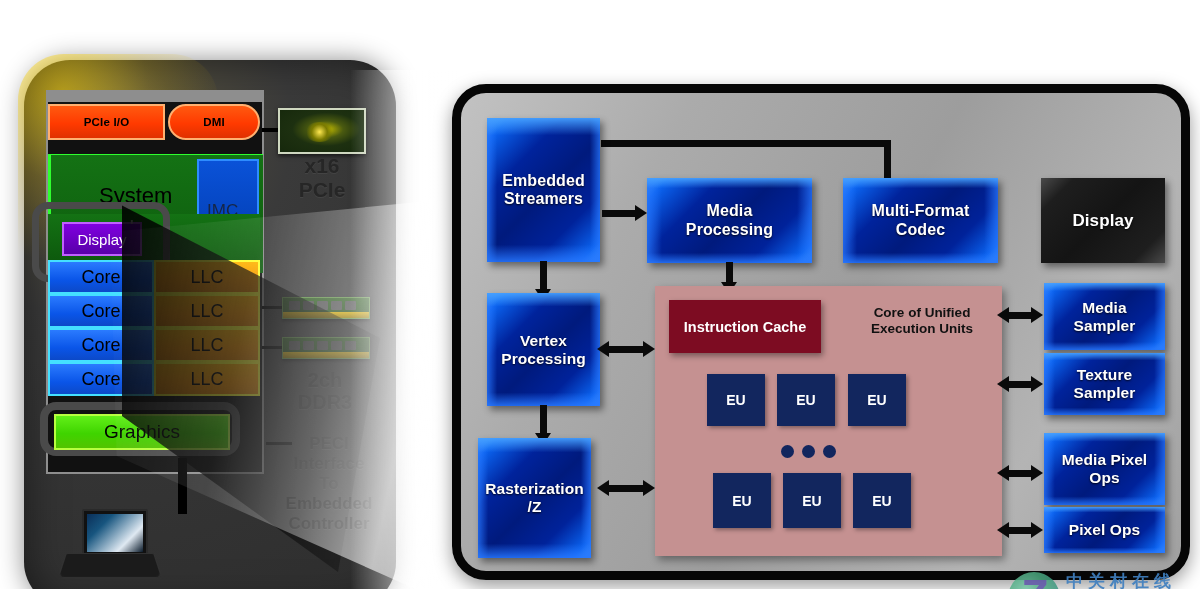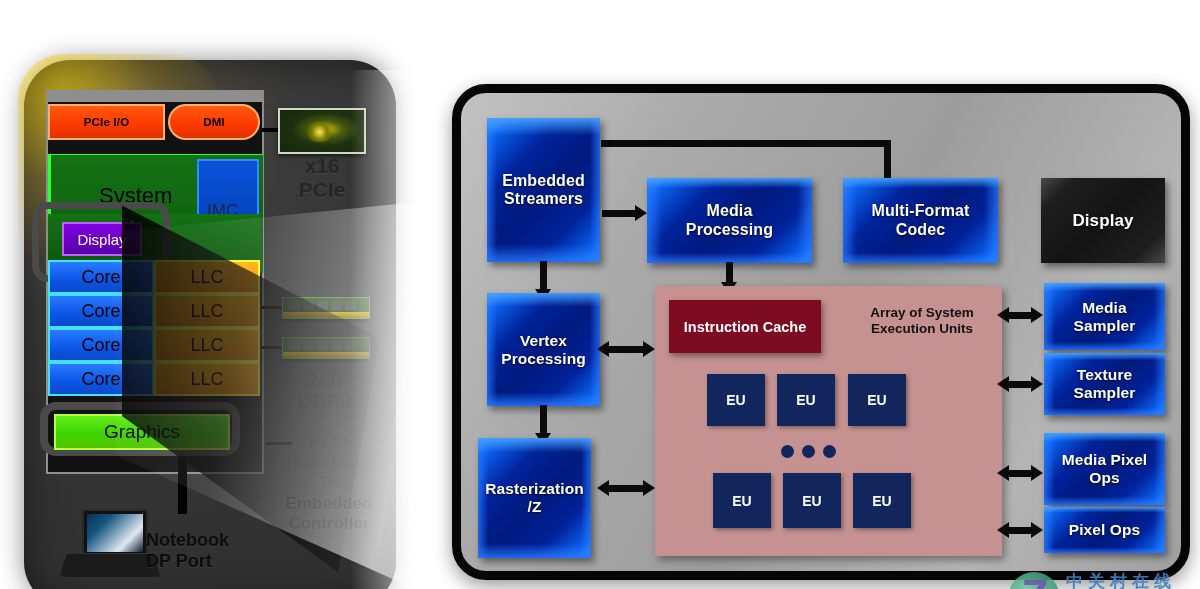--- a/index.html
+++ b/index.html
@@ -265,24 +265,20 @@
       <div>To</div>
       <div style="color:#111">Embedded</div>
       <div style="color:#111">Controller</div>
     </div>
 
     <div class="dp-wire"></div>
     <div class="laptop">
       <div class="lp-screen"></div>
       <div class="lp-base"></div>
     </div>
-    <div class="ghost" style="left:128px;top:476px;width:138px;font-size:18px;line-height:1.15;color:#0d0d0d;text-align:left">
-      <div>Notebook</div>
-      <div>DP Port</div>
-    </div>
   </div>
 
   <div class="darkwedge"></div>
   <div class="cone"></div>
   <div class="cone2"></div>
 
   <div id="right-panel">
    <div id="right-inner">
 
     <div class="ln" style="left:140px;top:47px;width:290px;height:7px"></div>
@@ -345,21 +341,21 @@
     </div>
     <div class="ln" style="left:146px;top:392px;width:39px;height:7px"></div>
     <div class="ah ah-l" style="left:136px;top:387px"></div>
     <div class="ah ah-r" style="left:182px;top:387px"></div>
 
     <div class="eu-array" style="left:194px;top:193px;width:347px;height:270px">
       <div class="icache" style="left:14px;top:14px;width:152px;height:53px">
         <span>Instruction Cache</span>
       </div>
       <div class="array-label" style="left:195px;top:19px;width:144px">
-        <span>Array of System</span><br>
+        <span>Core of Unified</span><br>
         <span>Execution Units</span>
       </div>
 
       <div class="eu" style="left:52px;top:88px;width:58px;height:52px">
             <span>EU</span>
           </div>
       <div class="eu" style="left:122px;top:88px;width:58px;height:52px">
             <span>EU</span>
           </div>
       <div class="eu" style="left:193px;top:88px;width:58px;height:52px">

